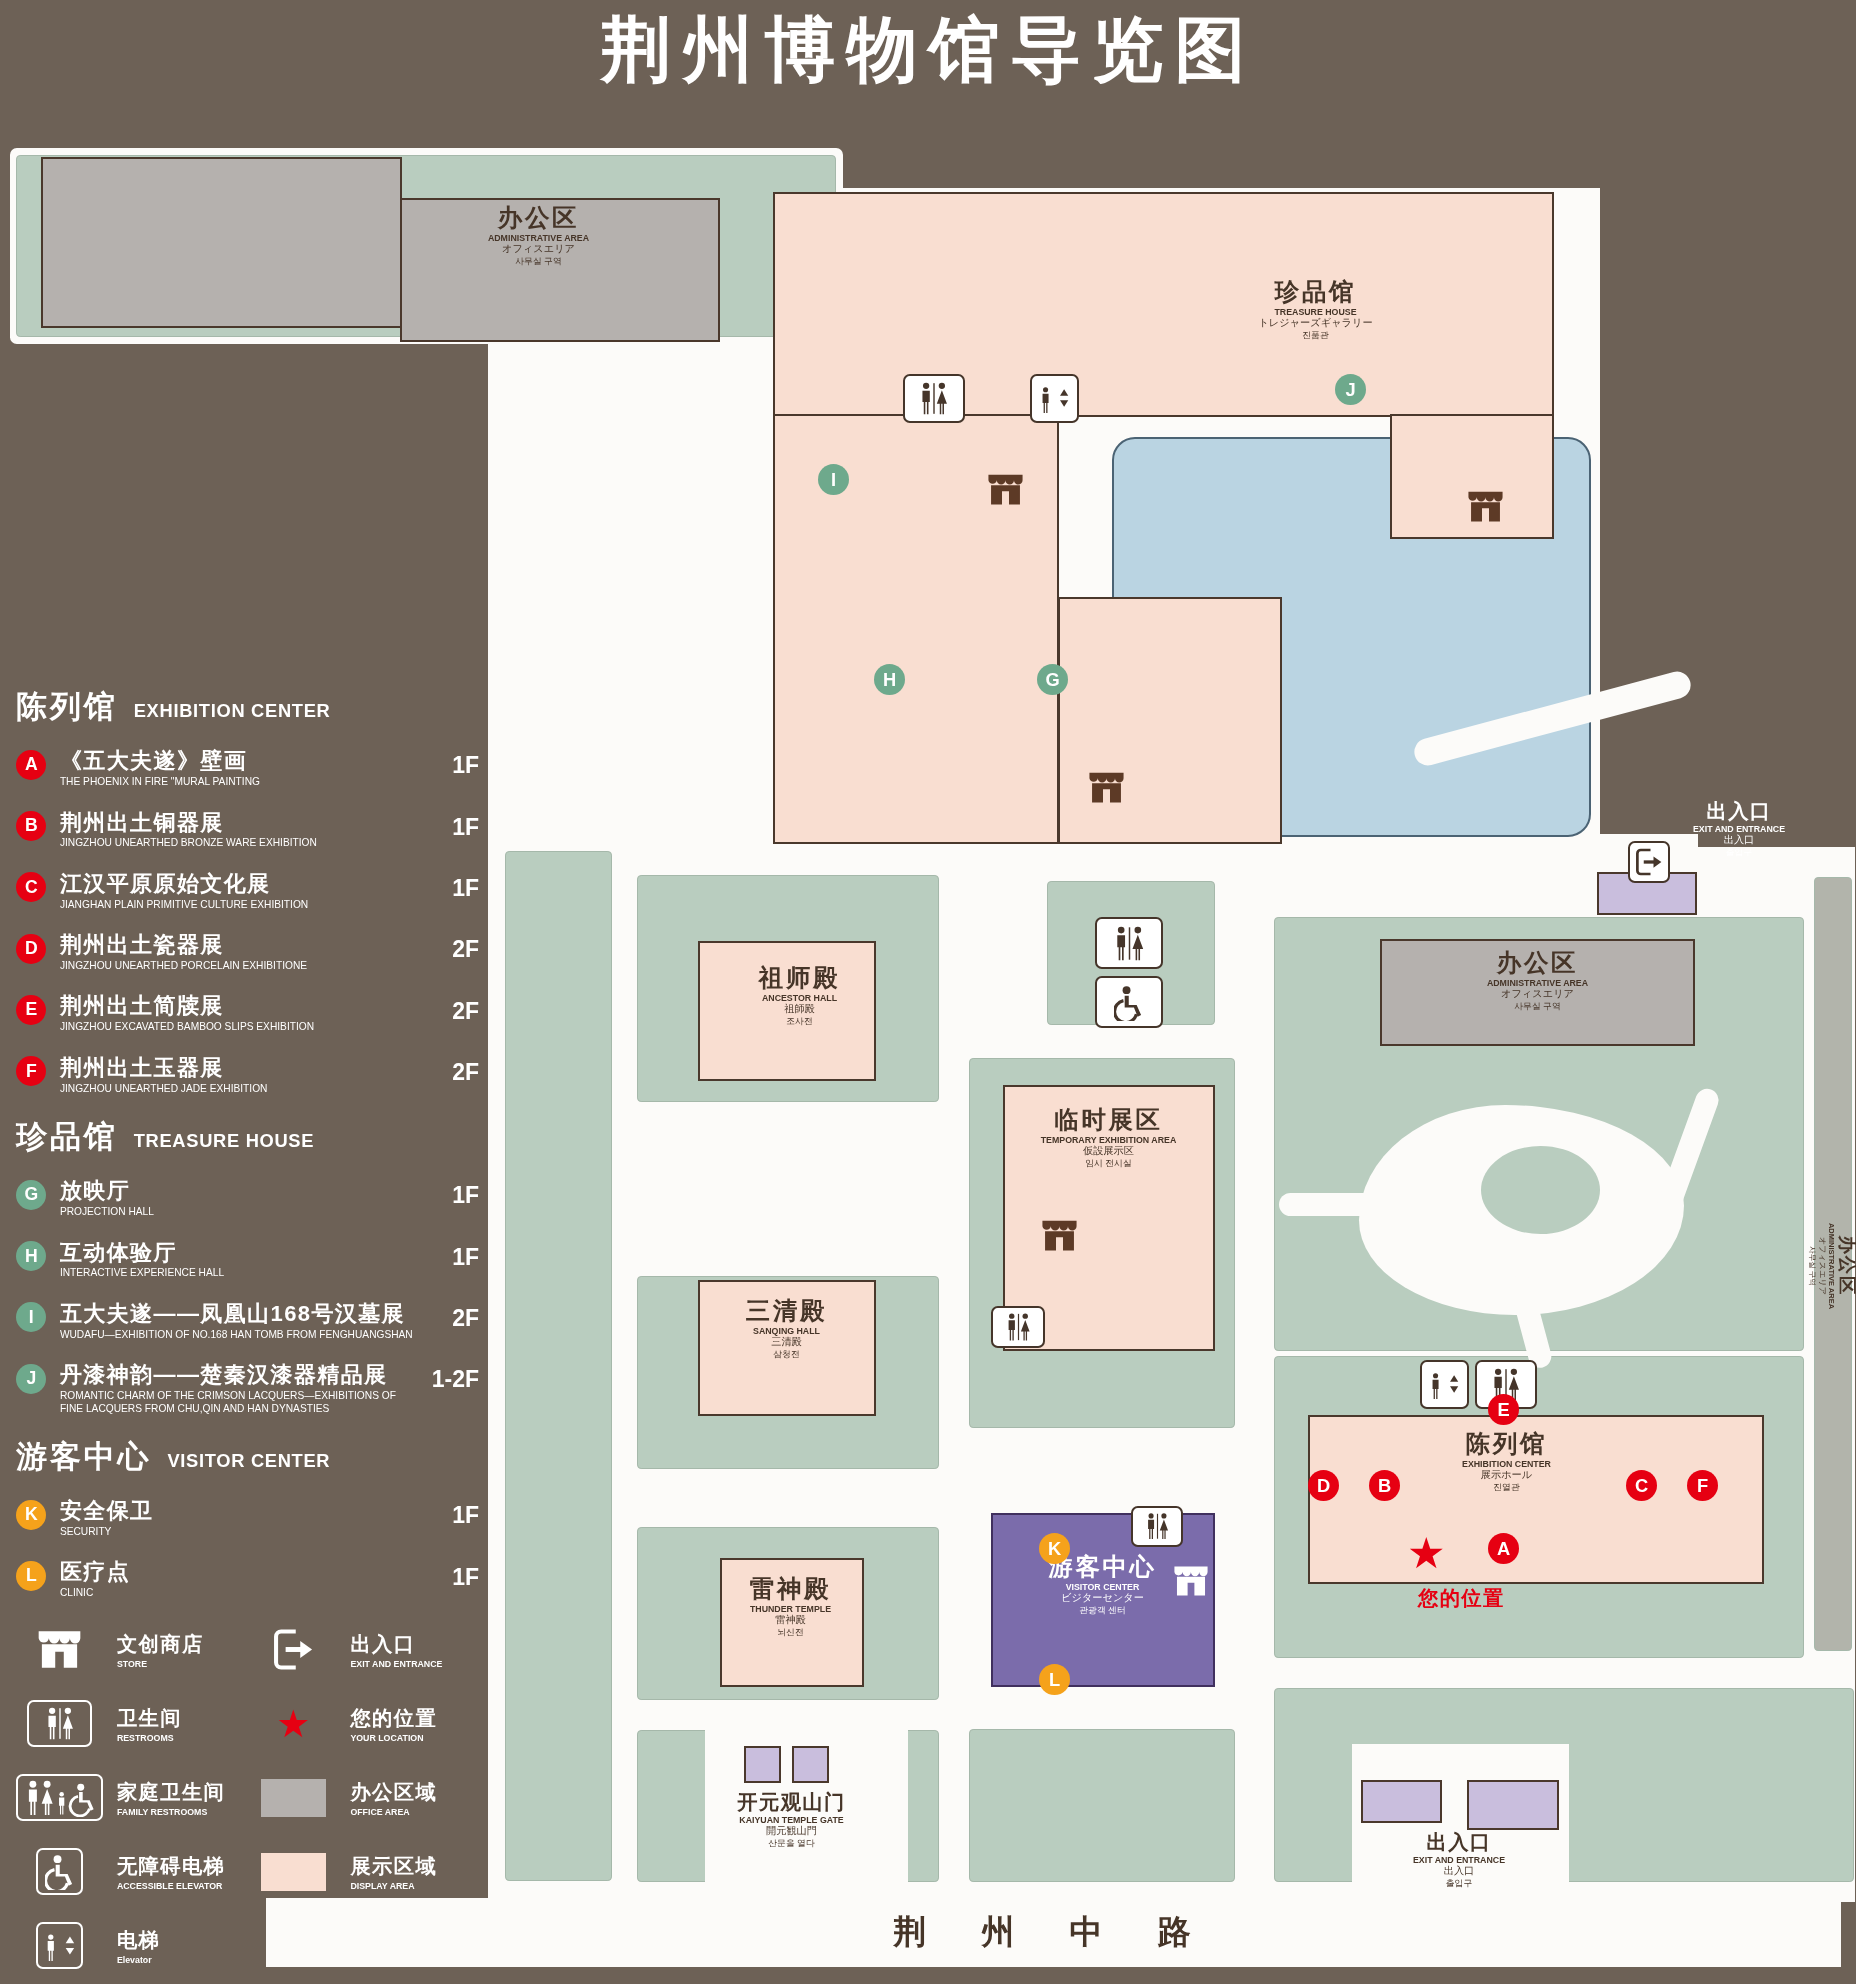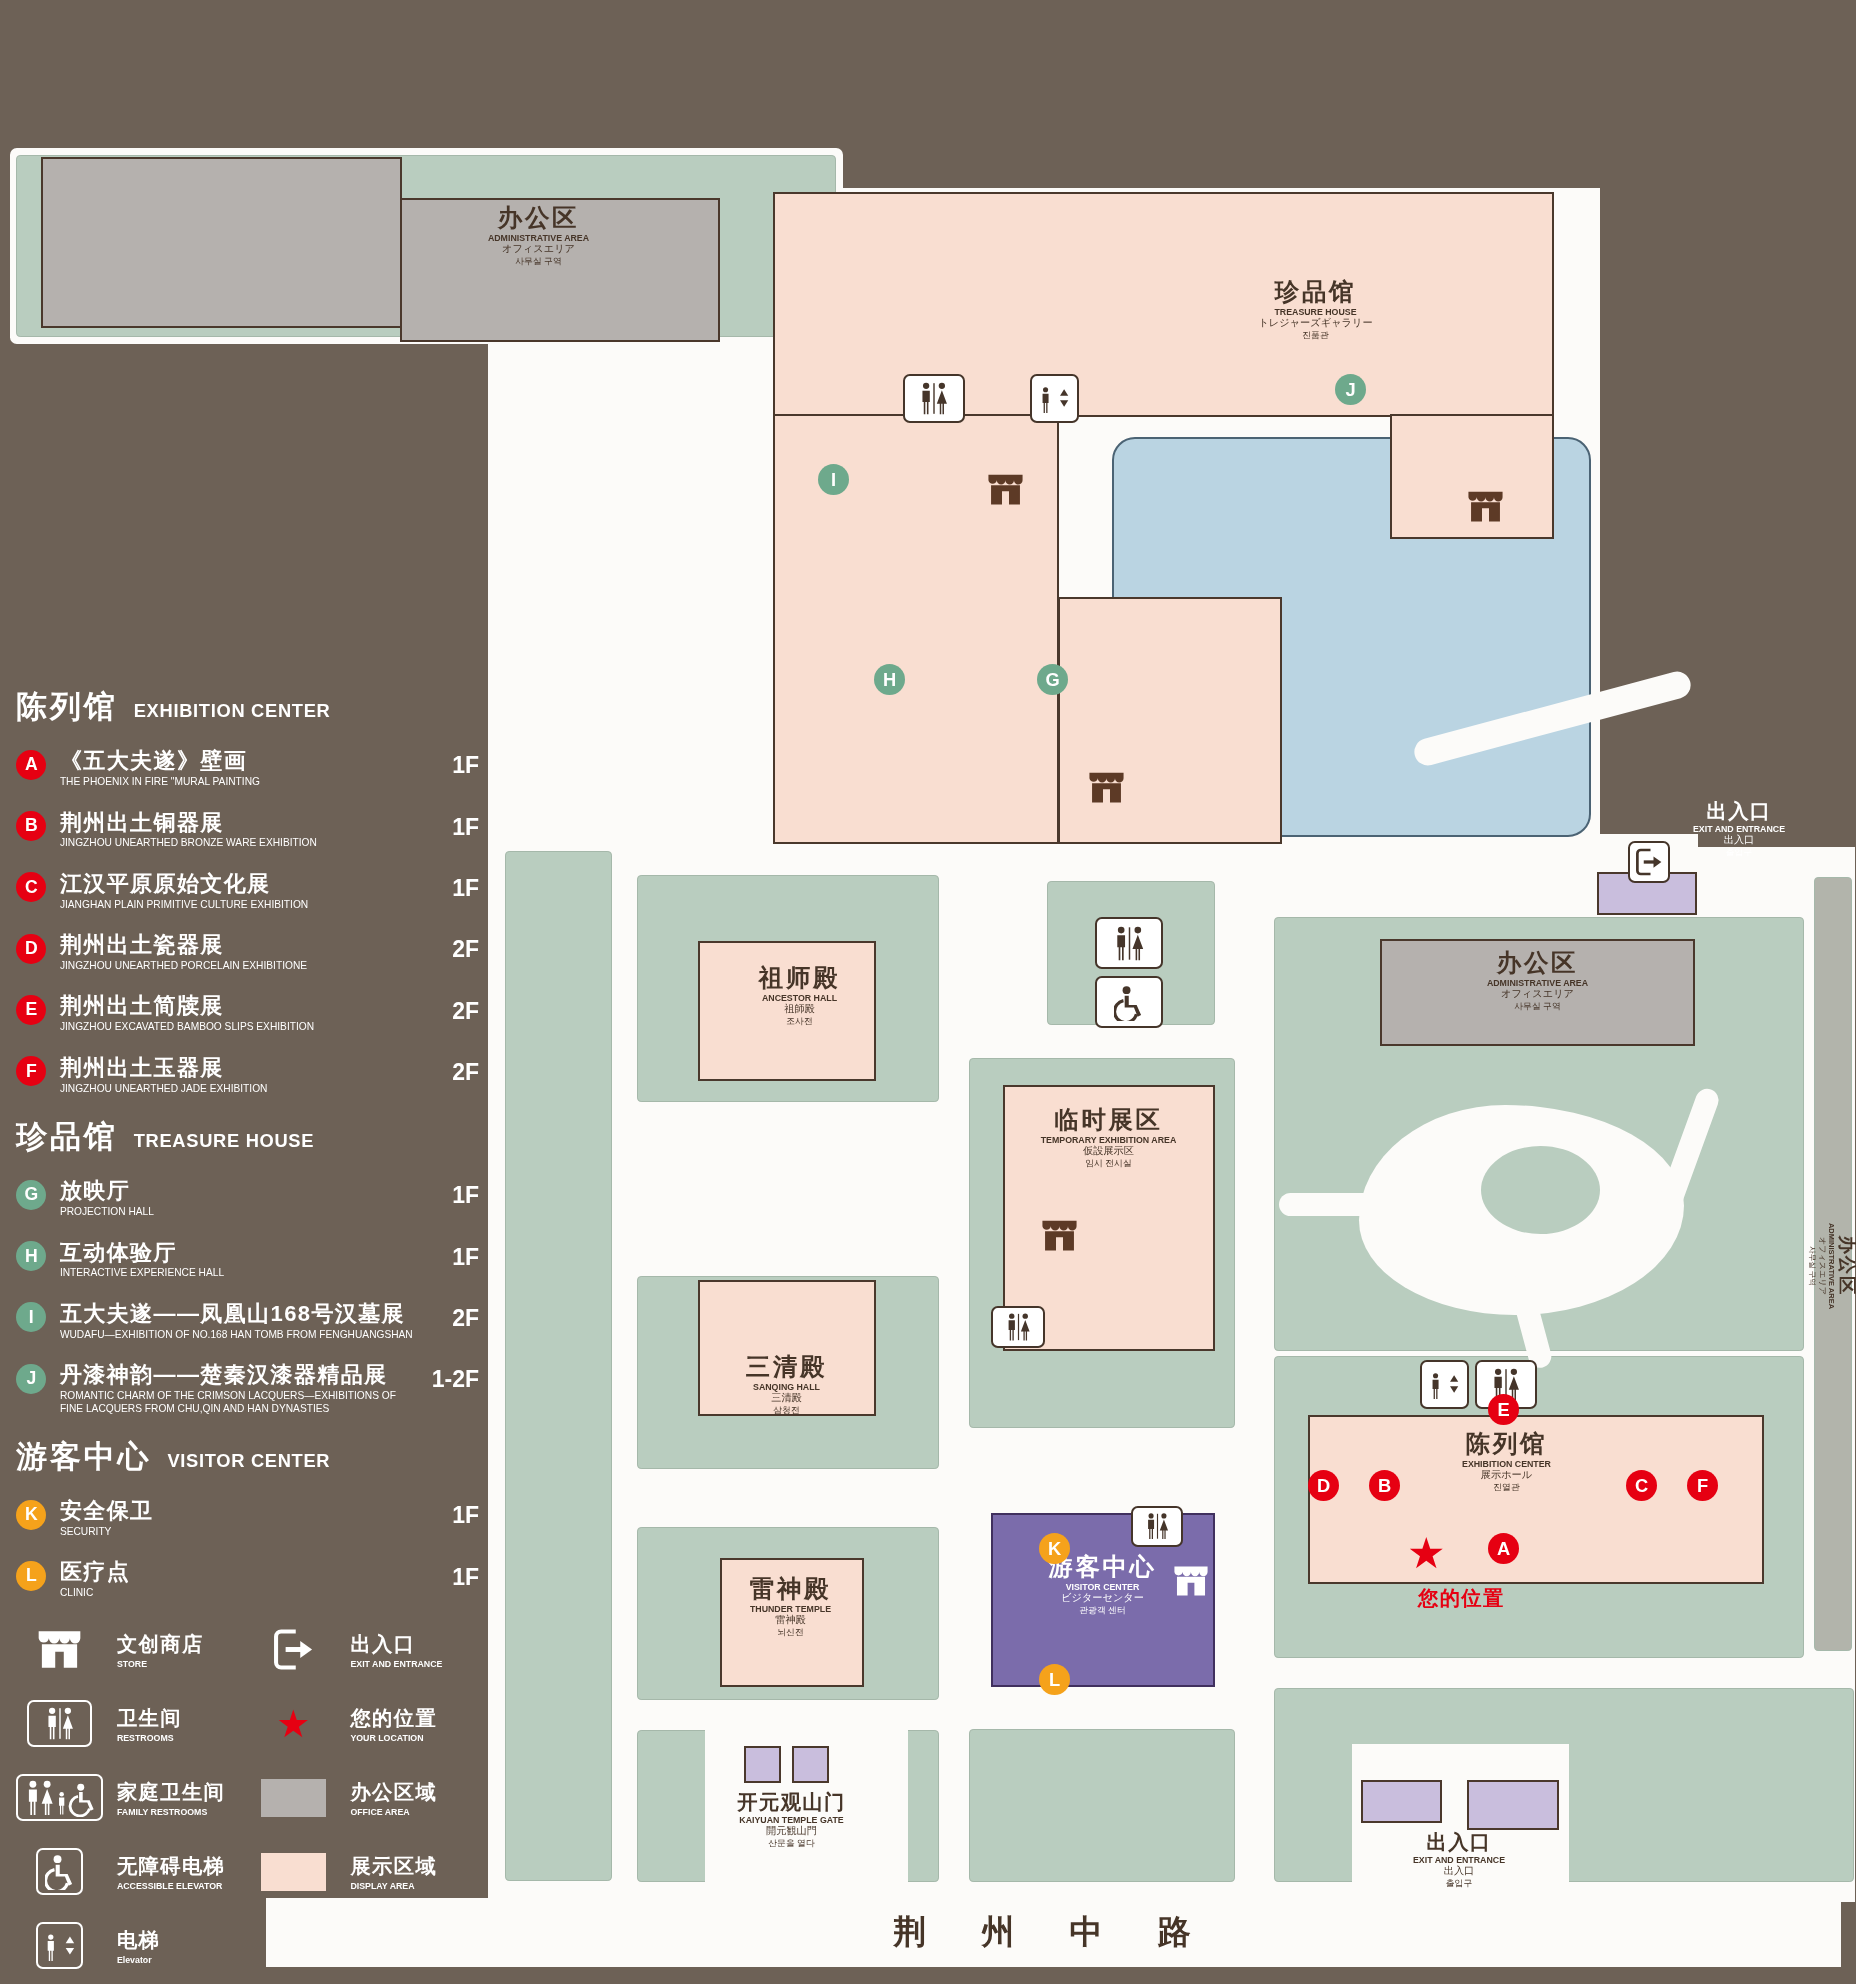--- a/index.html
+++ b/index.html
@@ -116,20 +116,21 @@
     <g id="sym-exit">
       <path fill="none" stroke="currentColor" stroke-width="3.6" d="M22 4 H9 A4.5 4.5 0 0 0 4.5 8.5 V31.5 A4.5 4.5 0 0 0 9 36 H22"></path>
       <rect x="13" y="17.8" width="15" height="4.4" fill="currentColor"></rect>
       <path fill="currentColor" d="M26 12.5 L36.5 20 L26 27.5 Z"></path>
     </g>
   </defs>
 </svg>
 
 <div id="page">
 
+  <div class="title">荆州博物馆导览图</div>
 
   <div class="wb" style="left:9.5px;top:148px;width:833px;height:196px;border-radius:6.8px"></div>
   <div class="wb" style="left:488px;top:319px;width:319px;height:542px"></div>
   <div class="wb" style="left:746px;top:188px;width:854px;height:661px"></div>
   <div class="wb" style="left:488px;top:847px;width:1367px;height:1055px"></div>
   <div class="wb" style="left:1586px;top:834px;width:112px;height:85px"></div>
   <div class="wb" style="left:1796px;top:873px;width:58px;height:783px"></div>
 
   <div class="roadtxt">
     <span>荆 州 中 路</span>
@@ -221,21 +222,21 @@
     <div class="ko">조사전</div>
   </div>
 
   <div class="plabel" style="left:1007px;top:1105px;width:203px">
     <div class="zh">临时展区</div>
     <div class="en">TEMPORARY EXHIBITION AREA</div>
     <div class="ja">仮設展示区</div>
     <div class="ko">임시 전시실</div>
   </div>
 
-  <div class="plabel" style="left:685px;top:1352px;width:203px">
+  <div class="plabel" style="left:685px;top:1296px;width:203px">
     <div class="zh">三清殿</div>
     <div class="en">SANQING HALL</div>
     <div class="ja">三清殿</div>
     <div class="ko">삼청전</div>
   </div>
 
   <div class="plabel" style="left:689px;top:1574px;width:203px">
     <div class="zh">雷神殿</div>
     <div class="en">THUNDER TEMPLE</div>
     <div class="ja">雷神殿</div>

